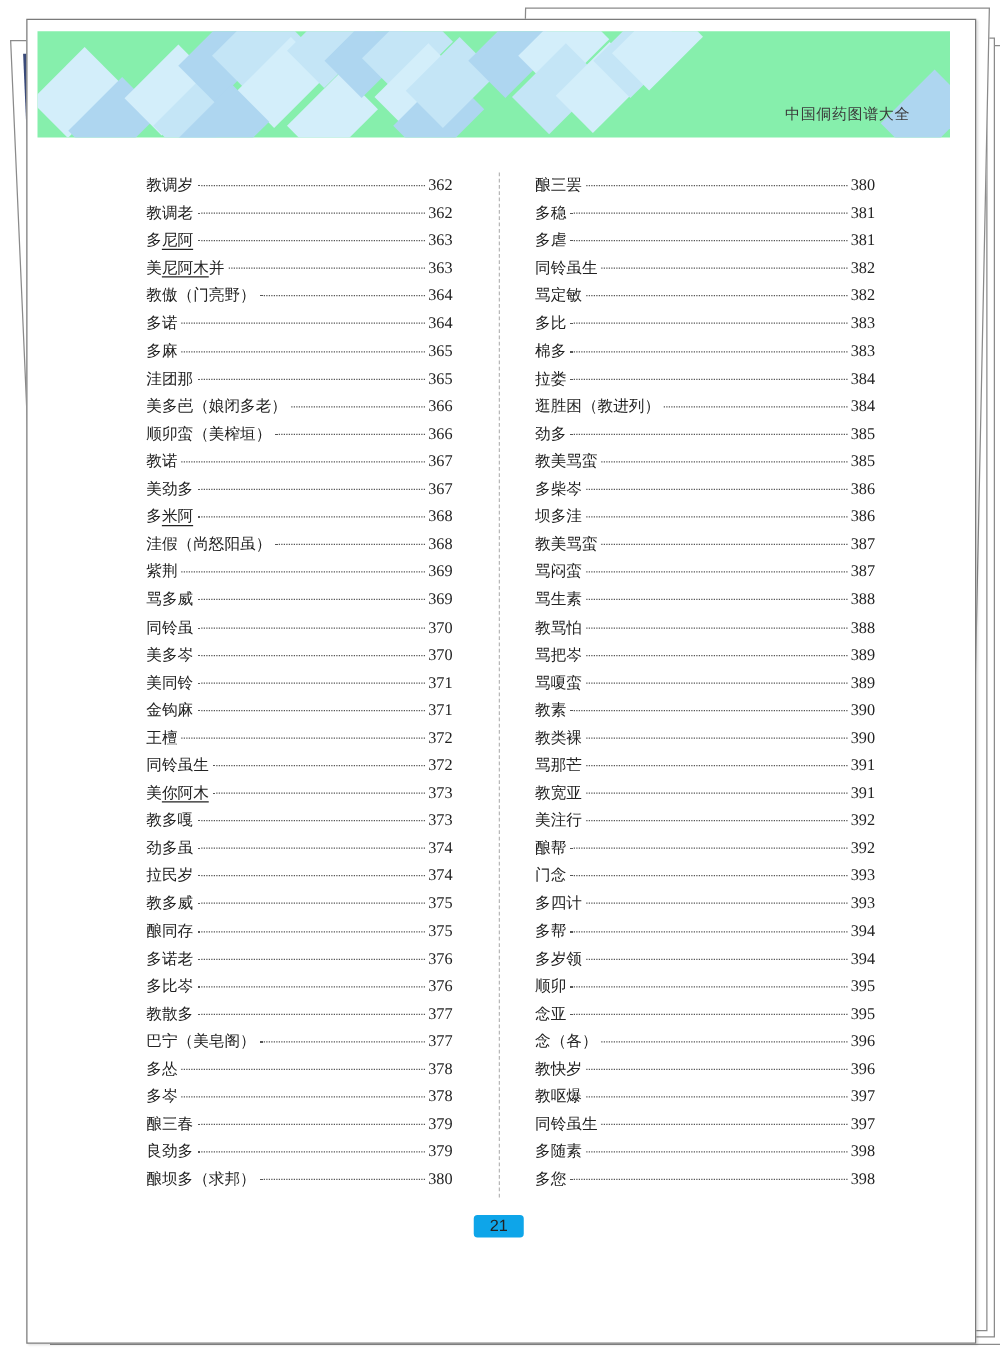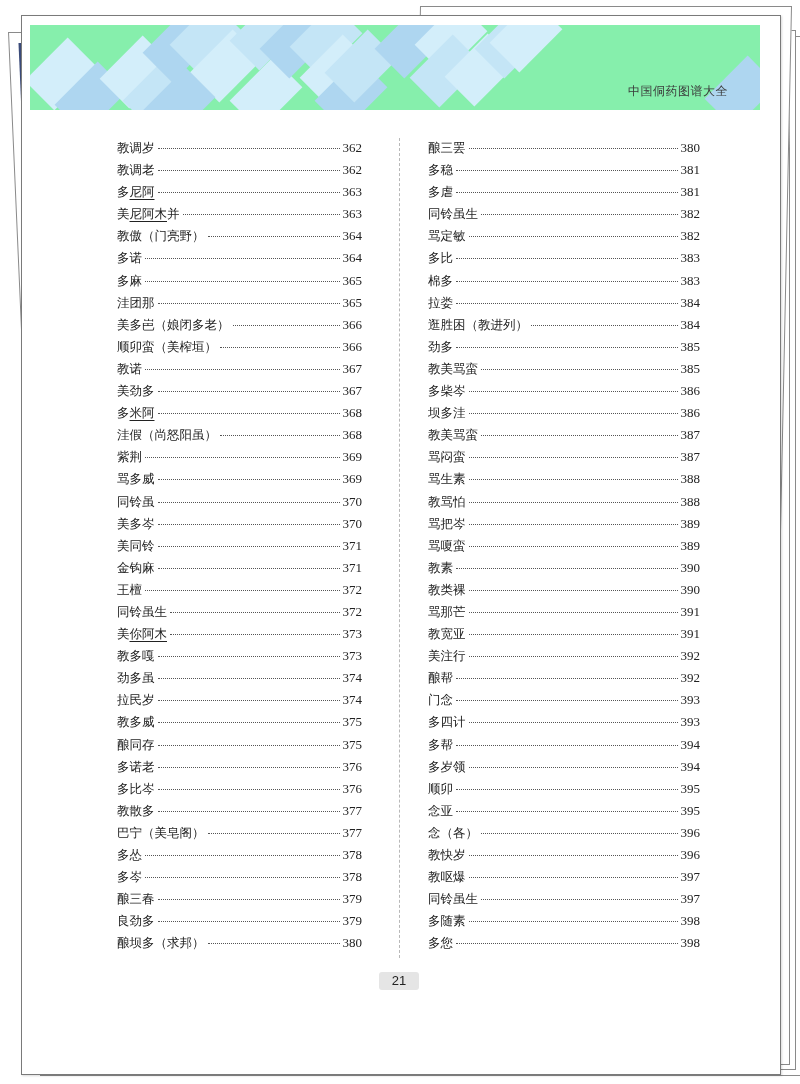--- a/index.html
+++ b/index.html
@@ -60,21 +60,21 @@
   }
   .entry .title { white-space: nowrap; }
   .entry .title u { text-decoration: underline; text-underline-offset: 3px; }
   .entry .leader {
     flex: 1; margin: 0 3px; border-bottom: 1px dotted #555;
     position: relative; top: -3px; height: 0;
   }
   .entry .pg { font-family: "Liberation Serif", "DejaVu Serif", serif; font-size: 13px; white-space: nowrap; }
   .page-num {
     position: absolute; left: 357px; top: 956px; width: 40px; height: 18px;
-    background: #e5e5e5; border-radius: 3px; text-align: center; line-height: 18px;
+    background: #0ea5e9; border-radius: 3px; text-align: center; line-height: 18px;
     font-family: "Liberation Sans", "DejaVu Sans", sans-serif; font-size: 13px; color: #222;
   }
 </style>
 </head>
 <body>
 
 <div class="sheet back1"></div>
 <div class="sheet back2"></div>
 <div class="sheet back3"></div>
 <div class="sheet tilted-right"></div>

